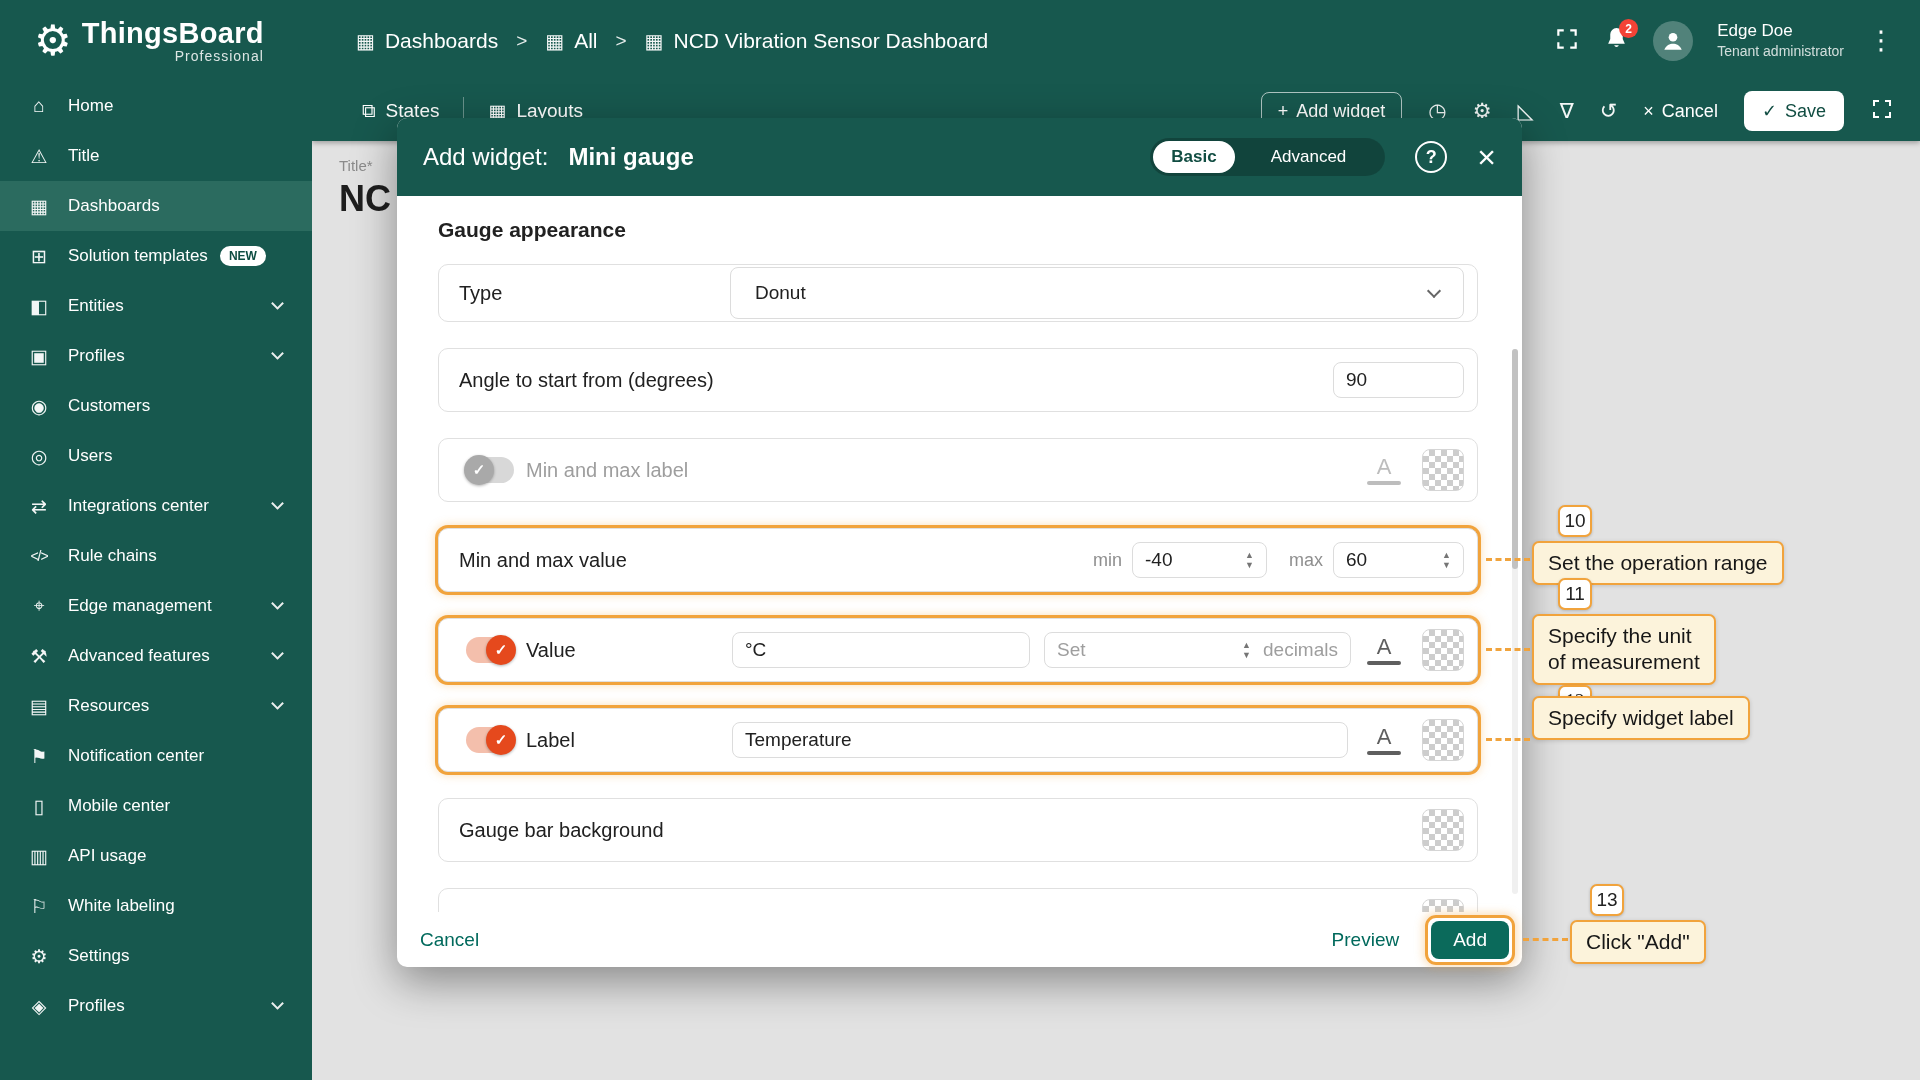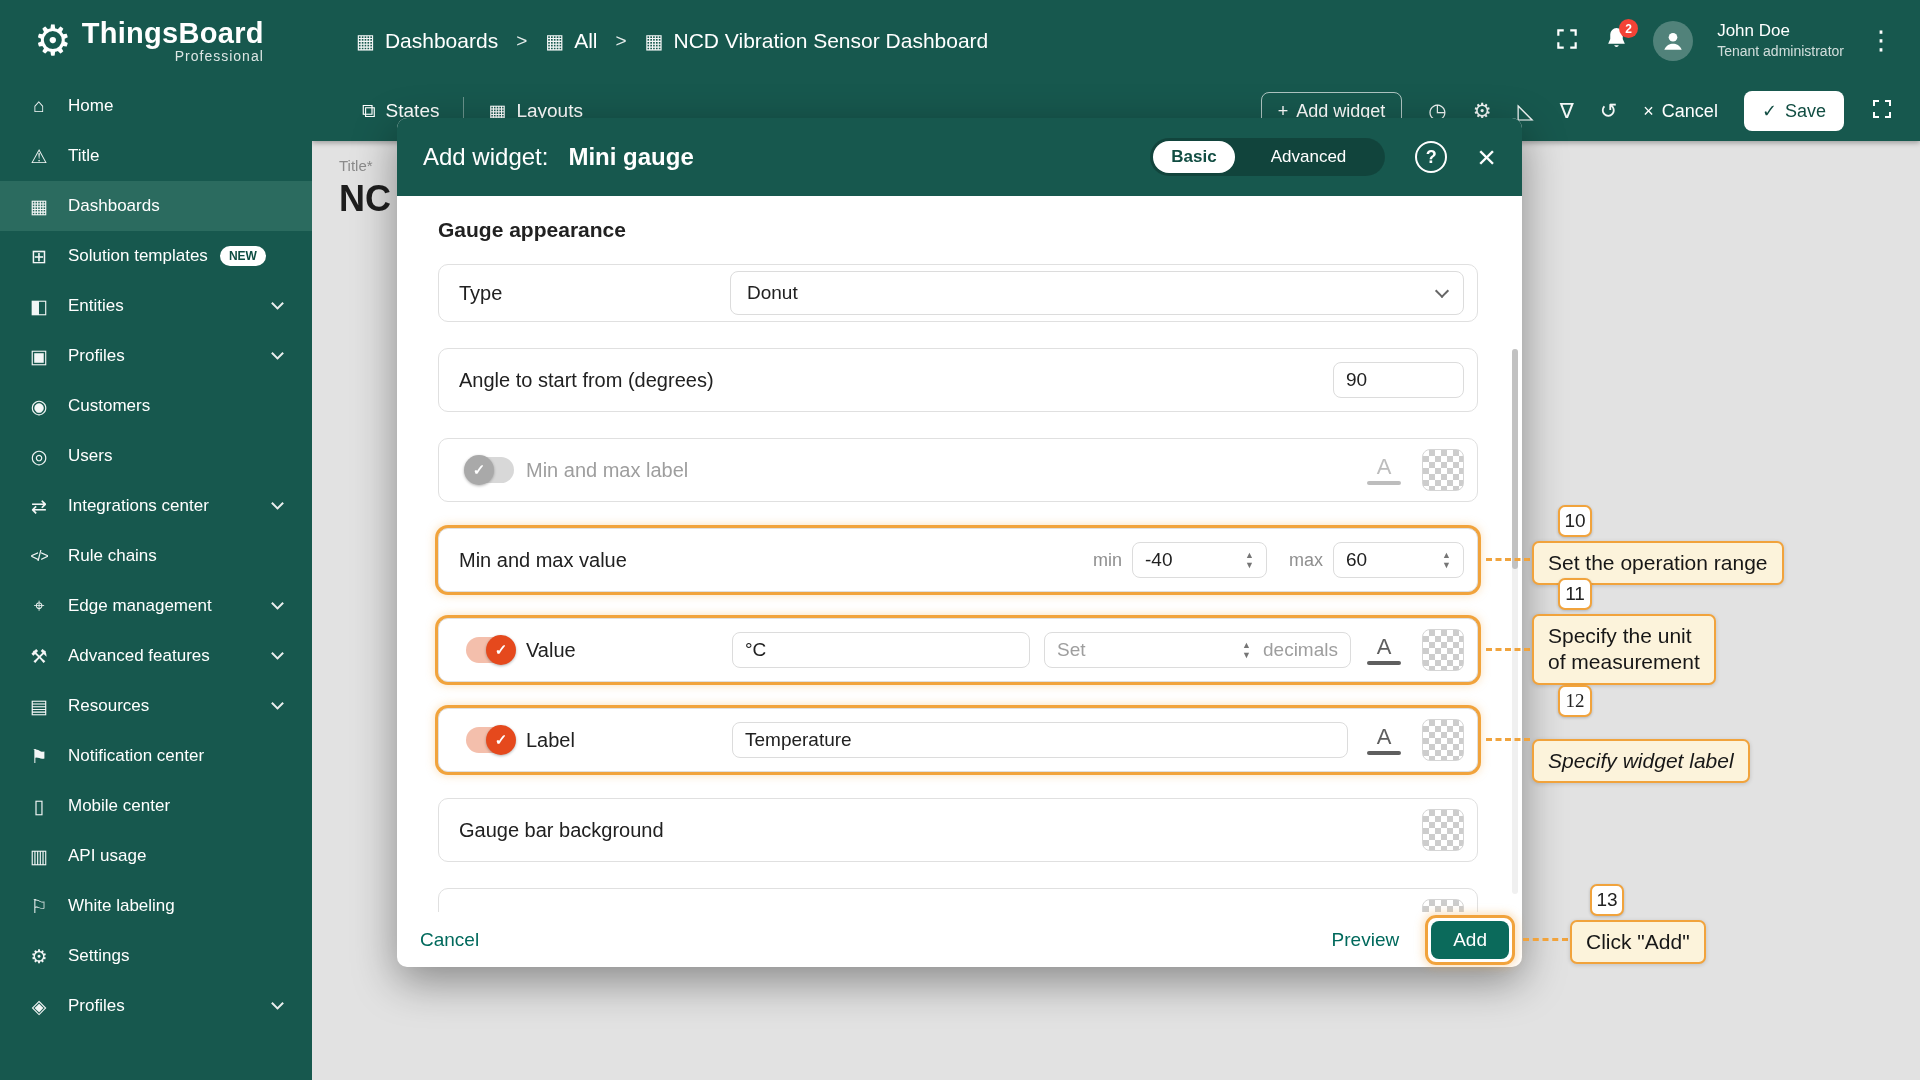--- a/index.html
+++ b/index.html
@@ -65,21 +65,21 @@
   .dialog-body{position:absolute;top:78px;left:0;right:0;bottom:55px;overflow:hidden;padding:16px 44px 0 41px;}
   .section-title{font-size:21px;font-weight:700;color:#212121;margin:6px 0 22px 0;}
   .card{display:flex;align-items:center;height:64px;border:1px solid #E0E0E0;border-radius:10px;background:#fff;padding:0 13px 0 20px;margin-bottom:26px;}
   .card.type-row{height:58px;}
   .card.hl{box-shadow:0 0 0 3px #F1A33C,0 0 10px 3px rgba(241,163,60,.35);}
   .card-label{font-size:20px;color:#212121;white-space:nowrap;}
   .card-label.fixed271{width:271px;}
   .card-label.fixed206{width:206px;}
   .card-label.disabled{color:#9E9E9E;}
   .spacer{flex:1;}
-  .select{flex:1;height:44px;border:1px solid #DCDCDC;border-radius:8px;display:flex;align-items:center;padding:0 16px;font-size:19px;color:#212121;}
+  .select{flex:1;height:52px;border:1px solid #DCDCDC;border-radius:8px;display:flex;align-items:center;padding:0 24px;font-size:19px;color:#212121;}
   .chev-dn{margin-left:auto;width:10px;height:10px;border-right:2px solid #666;border-bottom:2px solid #666;transform:rotate(45deg);margin-top:-5px;}
   .tb-input{height:36px;border:1px solid #DCDCDC;border-radius:8px;display:flex;align-items:center;padding:0 12px;font-size:19px;color:#212121;flex:none;}
   .stepper{display:flex;flex-direction:column;margin-left:auto;color:#757575;font-size:9px;line-height:9px;gap:1px;}
   .ph{color:#9E9E9E;}
   .minmax-lbl{font-size:18px;color:#8F8F8F;margin:0 10px 0 22px;}
   .toggle{width:48px;height:26px;border-radius:13px;position:relative;margin:0 12px 0 7px;flex:none;}
   .toggle.on{background:#F4BFAC;}
   .toggle.off{background:#D8D8D8;}
   .knob{position:absolute;top:-2px;width:30px;height:30px;border-radius:50%;display:flex;align-items:center;justify-content:center;color:#fff;font-size:15px;font-weight:700;box-shadow:0 1px 3px rgba(0,0,0,.3);}
   .toggle.on .knob{right:-2px;background:#E5491D;}
@@ -148,21 +148,21 @@
         </svg>
       <span class="badge2">2</span>
     </span>
     <span class="avatar">
       <svg width="26" height="26" viewBox="0 0 24 24">
           <circle cx="12" cy="8.5" r="4" fill="#fff"></circle>
           <path d="M4 20c1.5-4 5-5.5 8-5.5s6.5 1.5 8 5.5z" fill="#fff"></path>
         </svg>
     </span>
     <span class="user-block">
-      <div class="user-name">John Doe</div>
+      <div class="user-name">Edge Doe</div>
       <div class="user-role">Tenant administrator</div>
     </span>
     <span class="kebab">⋮</span>
   </div>
 </header>
 
 <aside class="sidebar">
   <div class="nav-item">
     <span class="nav-icon">⌂</span>
     <span class="nav-label">Home</span>
@@ -425,18 +425,18 @@
   <div class="co-badge" style="left:1558px;top:505px;">10</div>
   <div class="co-box" style="left:1532px;top:541px;">Set the operation range</div>
 
   <div class="dash" style="left:1486px;top:648px;width:44px;"></div>
   <div class="co-badge" style="left:1558px;top:578px;">11</div>
   <div class="co-box" style="left:1532px;top:614px;">Specify the unit
 of measurement</div>
 
   <div class="dash" style="left:1486px;top:738px;width:44px;"></div>
   <div class="co-badge" style="left:1558px;top:685px;font-family:Liberation Serif, serif;">12</div>
-  <div class="co-box" style="left:1532px;top:739px;font-style:italic;">Specify widget label</div>
+  <div class="co-box" style="left:1532px;top:696px;">Specify widget label</div>
 
   <div class="dash" style="left:1523px;top:938px;width:45px;"></div>
   <div class="co-badge" style="left:1590px;top:884px;">13</div>
   <div class="co-box" style="left:1570px;top:920px;">Click "Add"</div>
 </div>
 
 </body></html>

